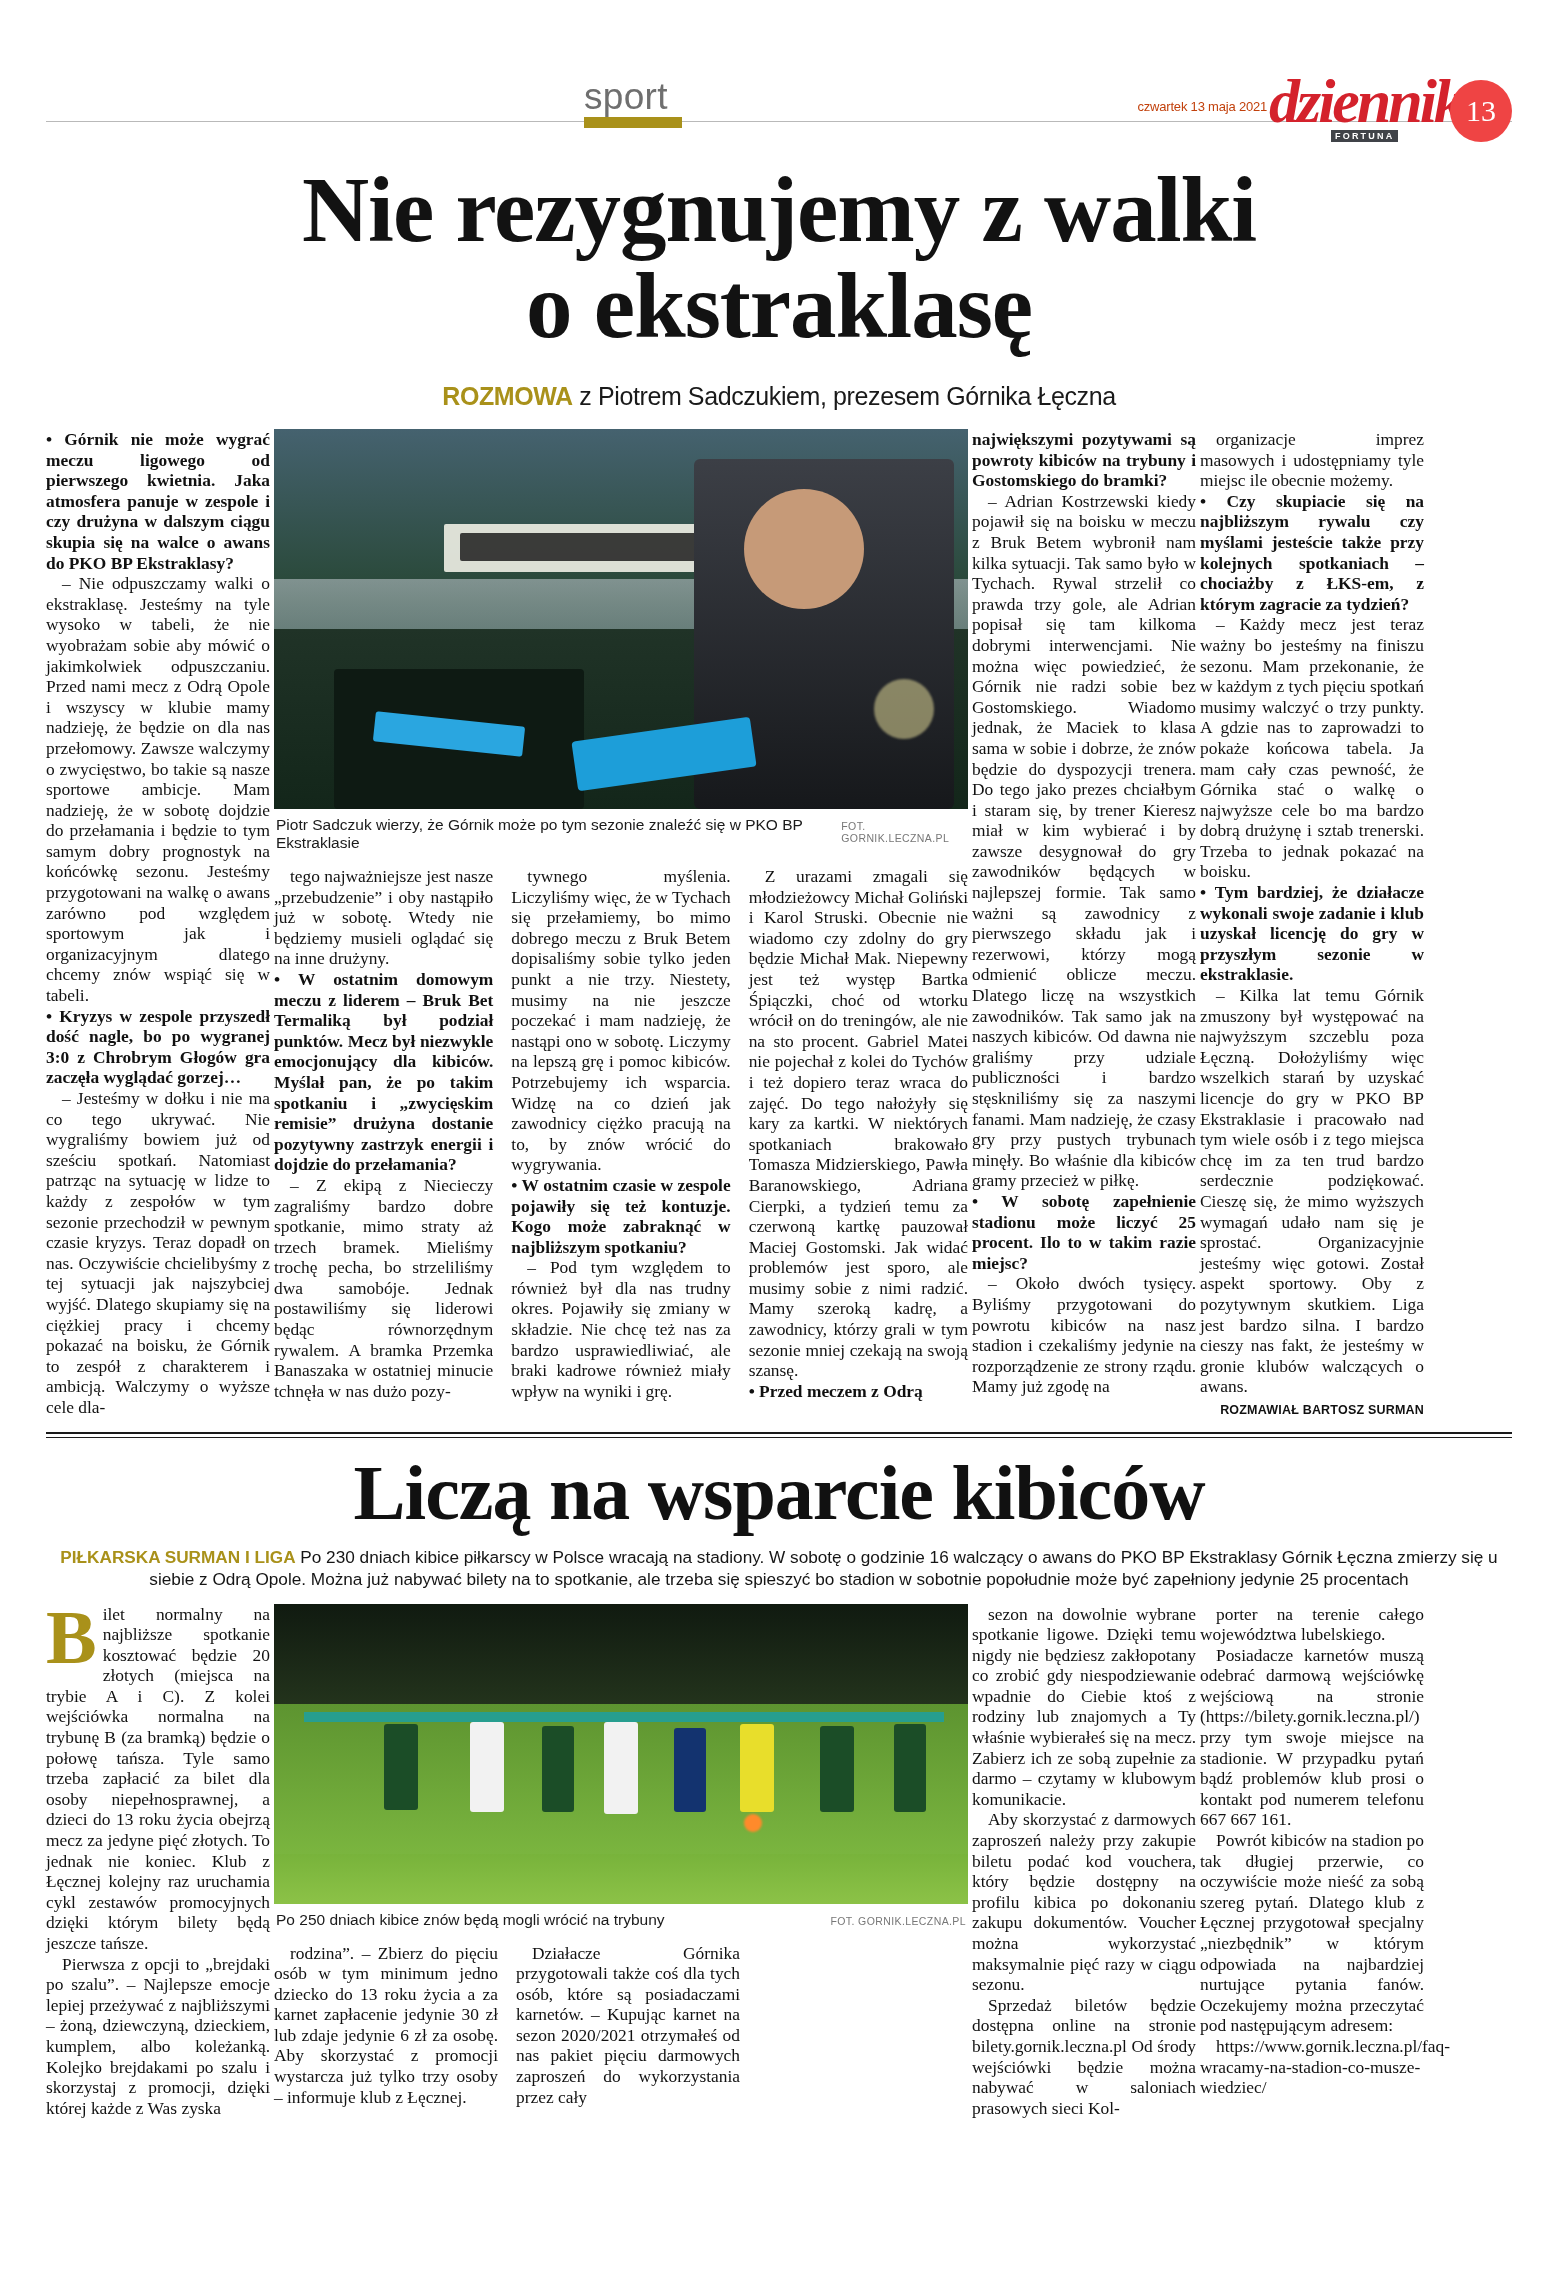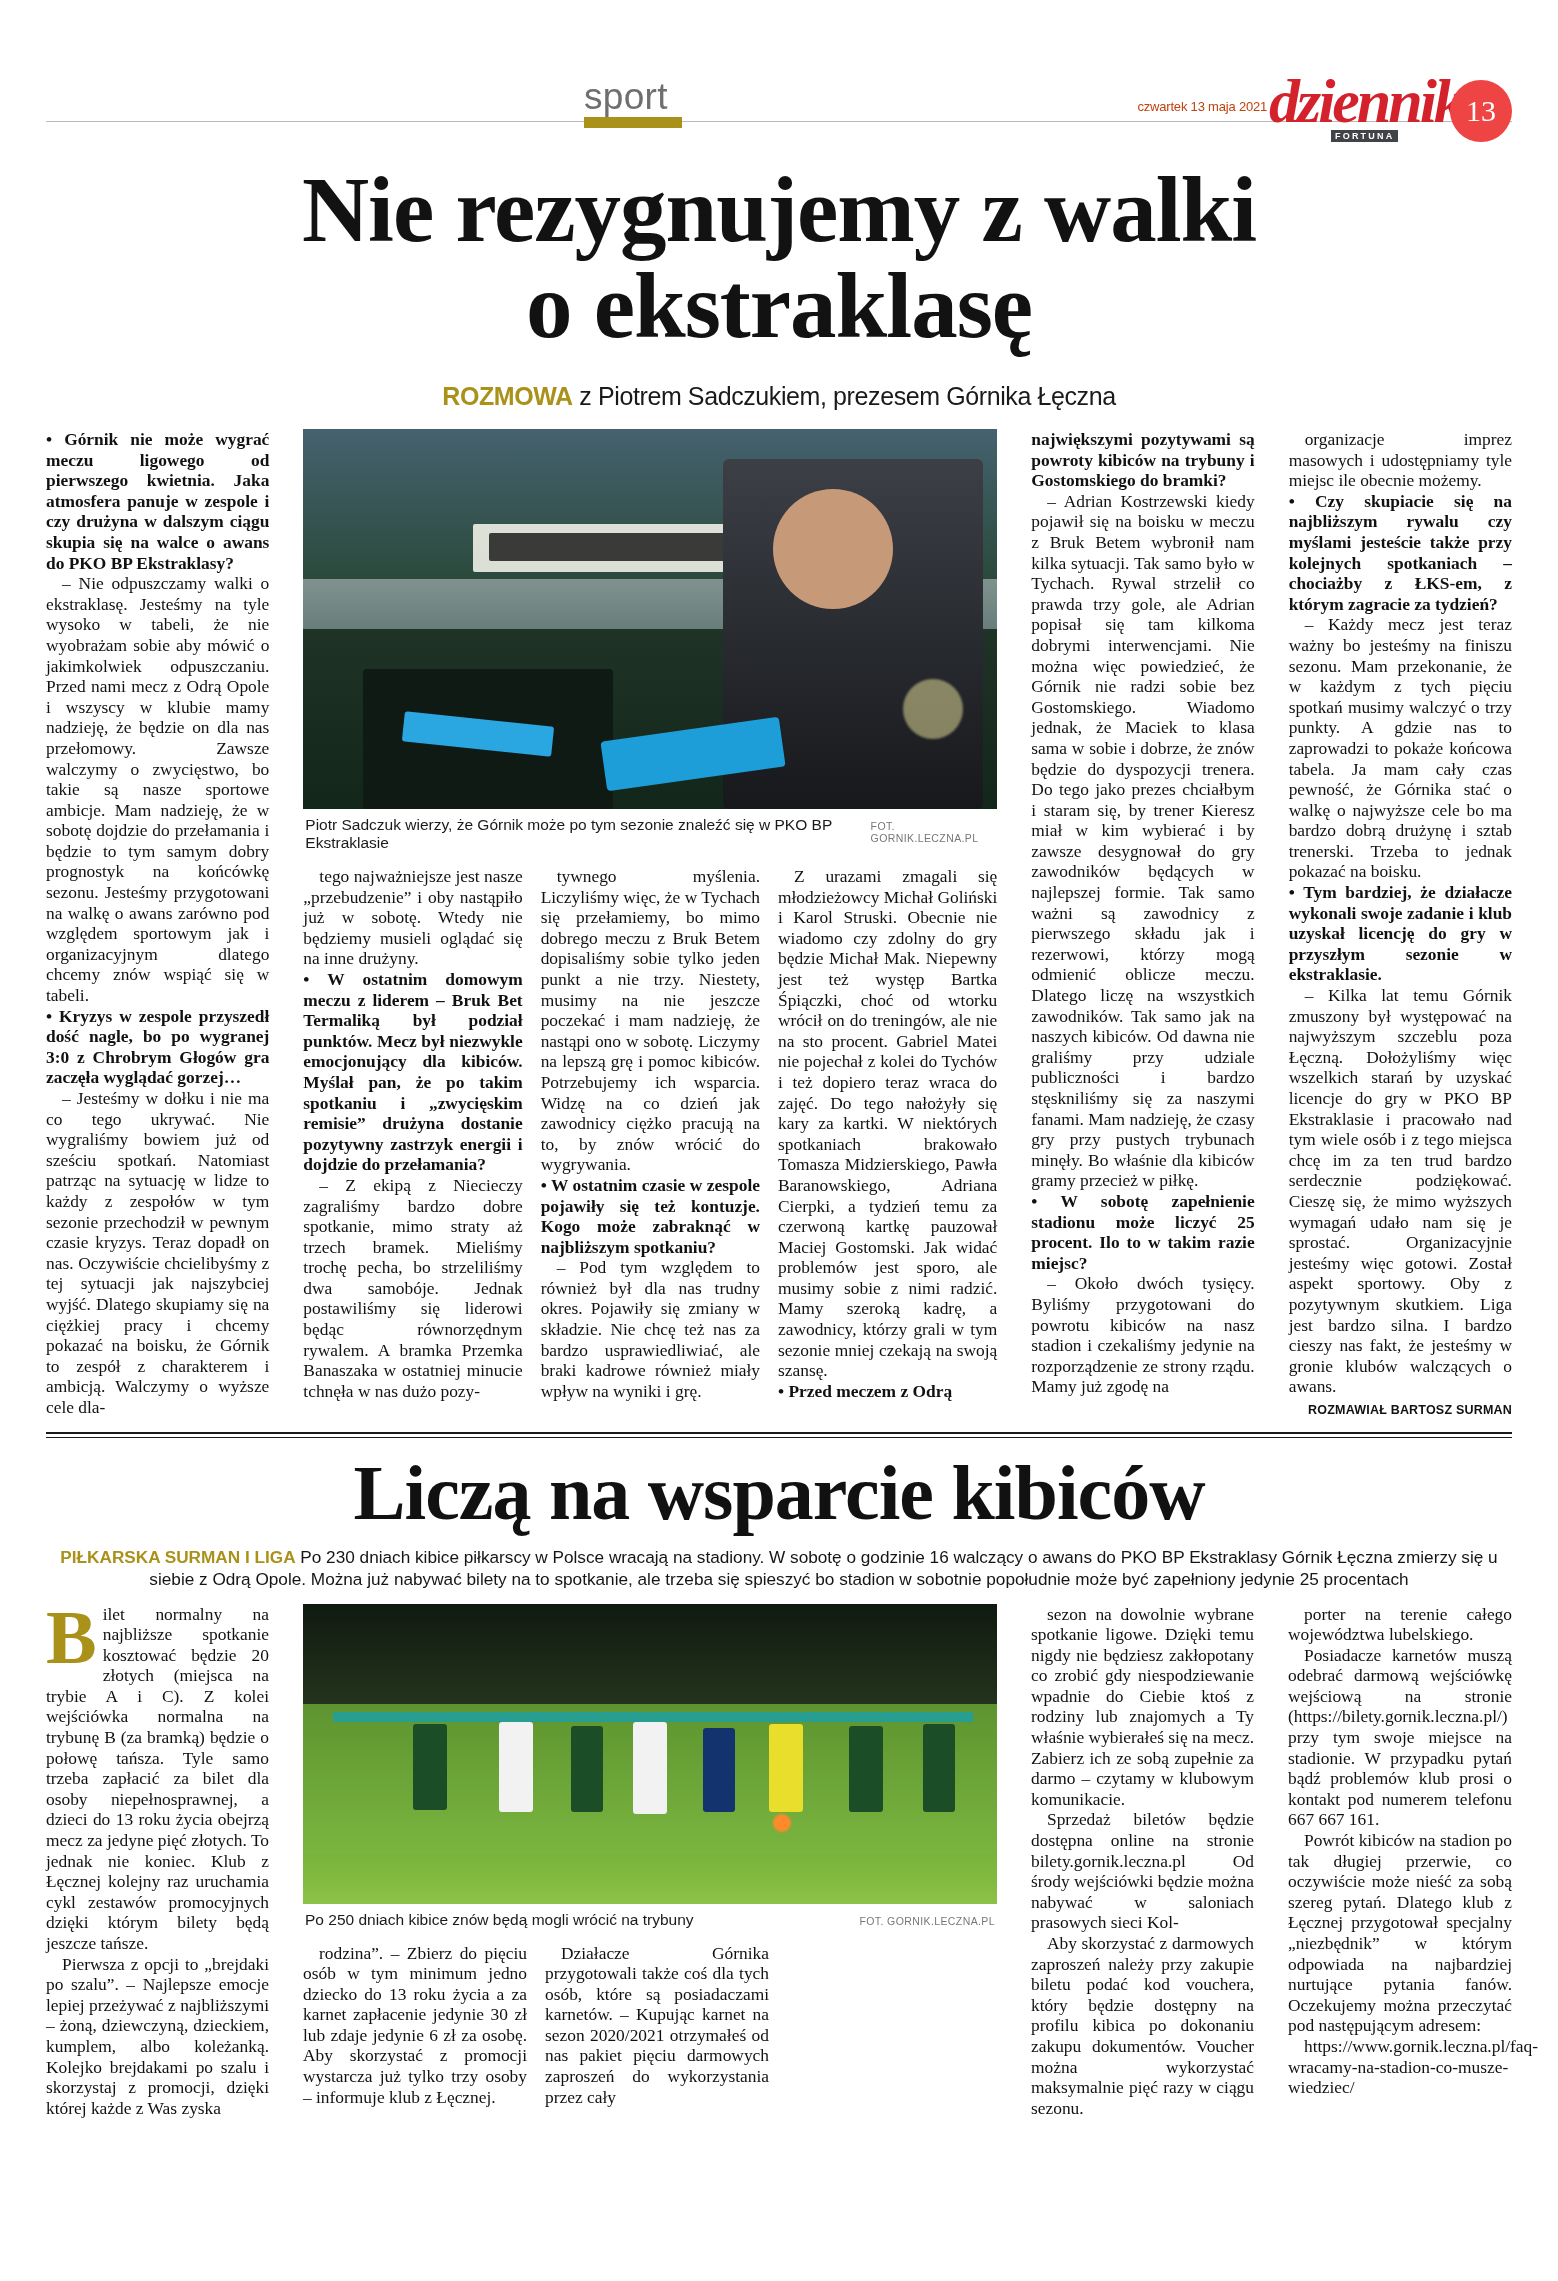--- a/index.html
+++ b/index.html
@@ -82,21 +82,21 @@
     text-align:justify;
     -webkit-hyphens:auto; hyphens:auto;
     font-family:"Liberation Serif", serif;
   }
   .col p.q { font-weight:bold; }
   .col p.a { text-indent:16px; }
   .col p + p { margin-top:0; }
 
   
   .top-article { position:relative; margin-top:4px; }
-  .top-grid { display:flex; gap:34px; align-items:flex-start; }
+  .top-grid { display:flex; gap:4px; align-items:flex-start; }
   .photo-block { width:694px; }
   .photo {
     width:694px; height:380px; position:relative; overflow:hidden;
     background:linear-gradient(180deg,#2f4858 0%,#1d3b2d 45%,#17301f 100%);
   }
   .photo-caption {
     display:flex; justify-content:space-between; align-items:baseline;
     padding:7px 2px 6px 2px;
     font-family:"Liberation Sans", sans-serif;
     font-size:15.5px; color:#1a1a1a;
@@ -288,22 +288,22 @@
             <p class="a">rodzina”. – Zbierz do pięciu osób w tym minimum jedno dziecko do 13 roku życia a za karnet zapłacenie jedynie 30 zł lub zdaje jedynie 6 zł za osobę. Aby skorzystać z promocji wystarcza już tylko trzy osoby – informuje klub z Łęcznej.</p>
           </div>
           <div class="col">
             <p class="a">Działacze Górnika przygotowali także coś dla tych osób, które są posiadaczami karnetów. – Kupując karnet na sezon 2020/2021 otrzymałeś od nas pakiet pięciu darmowych zaproszeń do wykorzystania przez cały</p>
           </div>
         </div>
       </div>
 
       <div class="col">
         <p class="a">sezon na dowolnie wybrane spotkanie ligowe. Dzięki temu nigdy nie będziesz zakłopotany co zrobić gdy niespodziewanie wpadnie do Ciebie ktoś z rodziny lub znajomych a Ty właśnie wybierałeś się na mecz. Zabierz ich ze sobą zupełnie za darmo – czytamy w klubowym komunikacie.</p>
+        <p class="a">Aby skorzystać z darmowych zaproszeń należy przy zakupie biletu podać kod vouchera, który będzie dostępny na profilu kibica po dokonaniu zakupu dokumentów. Voucher można wykorzystać maksymalnie pięć razy w ciągu sezonu.</p>
         <p class="a">Sprzedaż biletów będzie dostępna online na stronie bilety.gornik.leczna.pl Od środy wejściówki będzie można nabywać w saloniach prasowych sieci Kol-</p>
-        <p class="a">Aby skorzystać z darmowych zaproszeń należy przy zakupie biletu podać kod vouchera, który będzie dostępny na profilu kibica po dokonaniu zakupu dokumentów. Voucher można wykorzystać maksymalnie pięć razy w ciągu sezonu.</p>
       </div>
 
       <div class="col">
         <p class="a">porter na terenie całego województwa lubelskiego.</p>
         <p class="a">Posiadacze karnetów muszą odebrać darmową wejściówkę wejściową na stronie (https://bilety.gornik.leczna.pl/) przy tym swoje miejsce na stadionie. W przypadku pytań bądź problemów klub prosi o kontakt pod numerem telefonu 667 667 161.</p>
         <p class="a">Powrót kibiców na stadion po tak długiej przerwie, co oczywiście może nieść za sobą szereg pytań. Dlatego klub z Łęcznej przygotował specjalny „niezbędnik” w którym odpowiada na najbardziej nurtujące pytania fanów. Oczekujemy można przeczytać pod następującym adresem:</p>
         <p class="a">https://www.gornik.leczna.pl/faq-wracamy-na-stadion-co-musze-wiedziec/</p>
       </div>
 
     </div>

